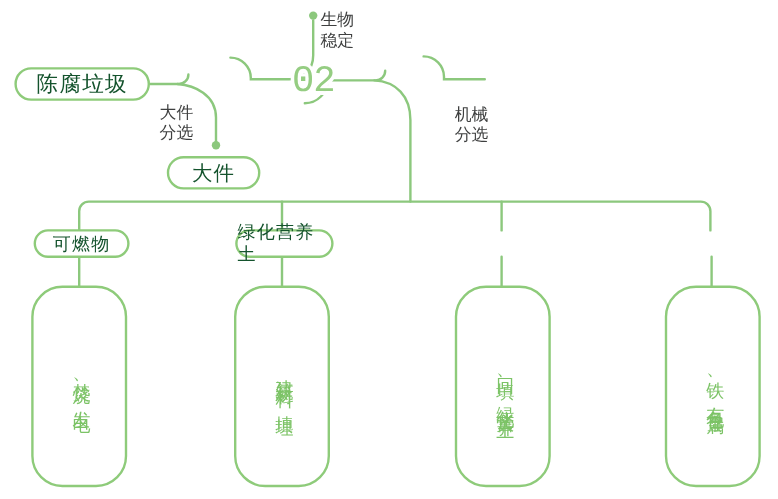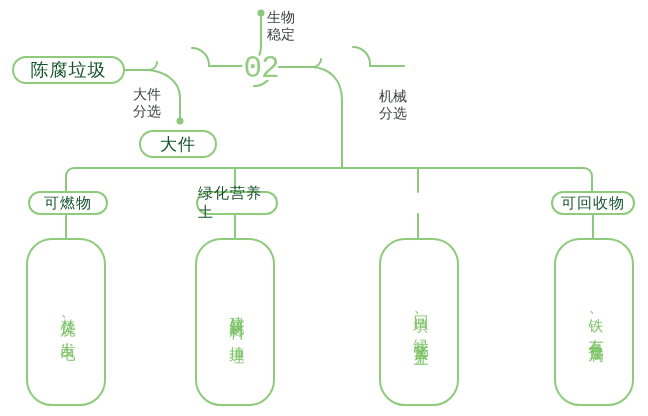--- a/index.html
+++ b/index.html
@@ -96,21 +96,20 @@
 分选</div>
   <div id="label-1" class="abs step-label">生物
 稳定</div>
   <div id="label-2" class="abs step-label">机械
 分选</div>
 
   <div class="abs pill pill-mid">大件</div>
 
   <div id="pill-b0" class="abs pill pill-branch">可燃物</div>
   <div id="pill-b1" class="abs pill pill-branch">绿化营养土</div>
-  <div id="pill-b3" class="abs pill pill-branch">可回收物</div>
 
   <div id="box-b0" class="abs out-box">
     <span>焚烧、发电</span>
   </div>
   <div id="box-b1" class="abs out-box">
     <span>建筑材料、填埋</span>
   </div>
   <div id="box-b2" class="abs out-box">
     <span>回填、绿化营养土</span>
   </div>

